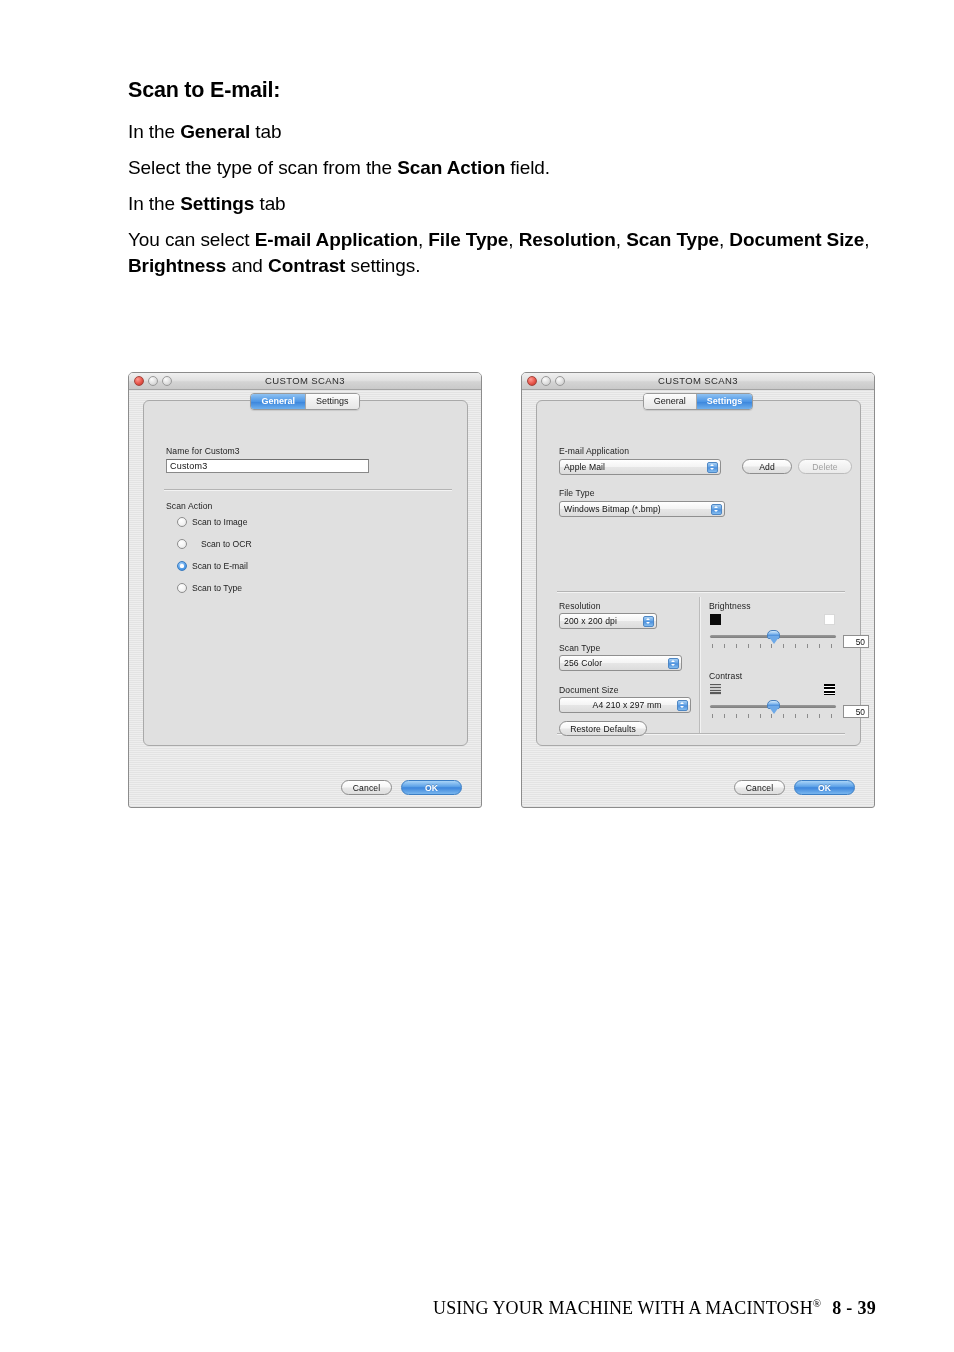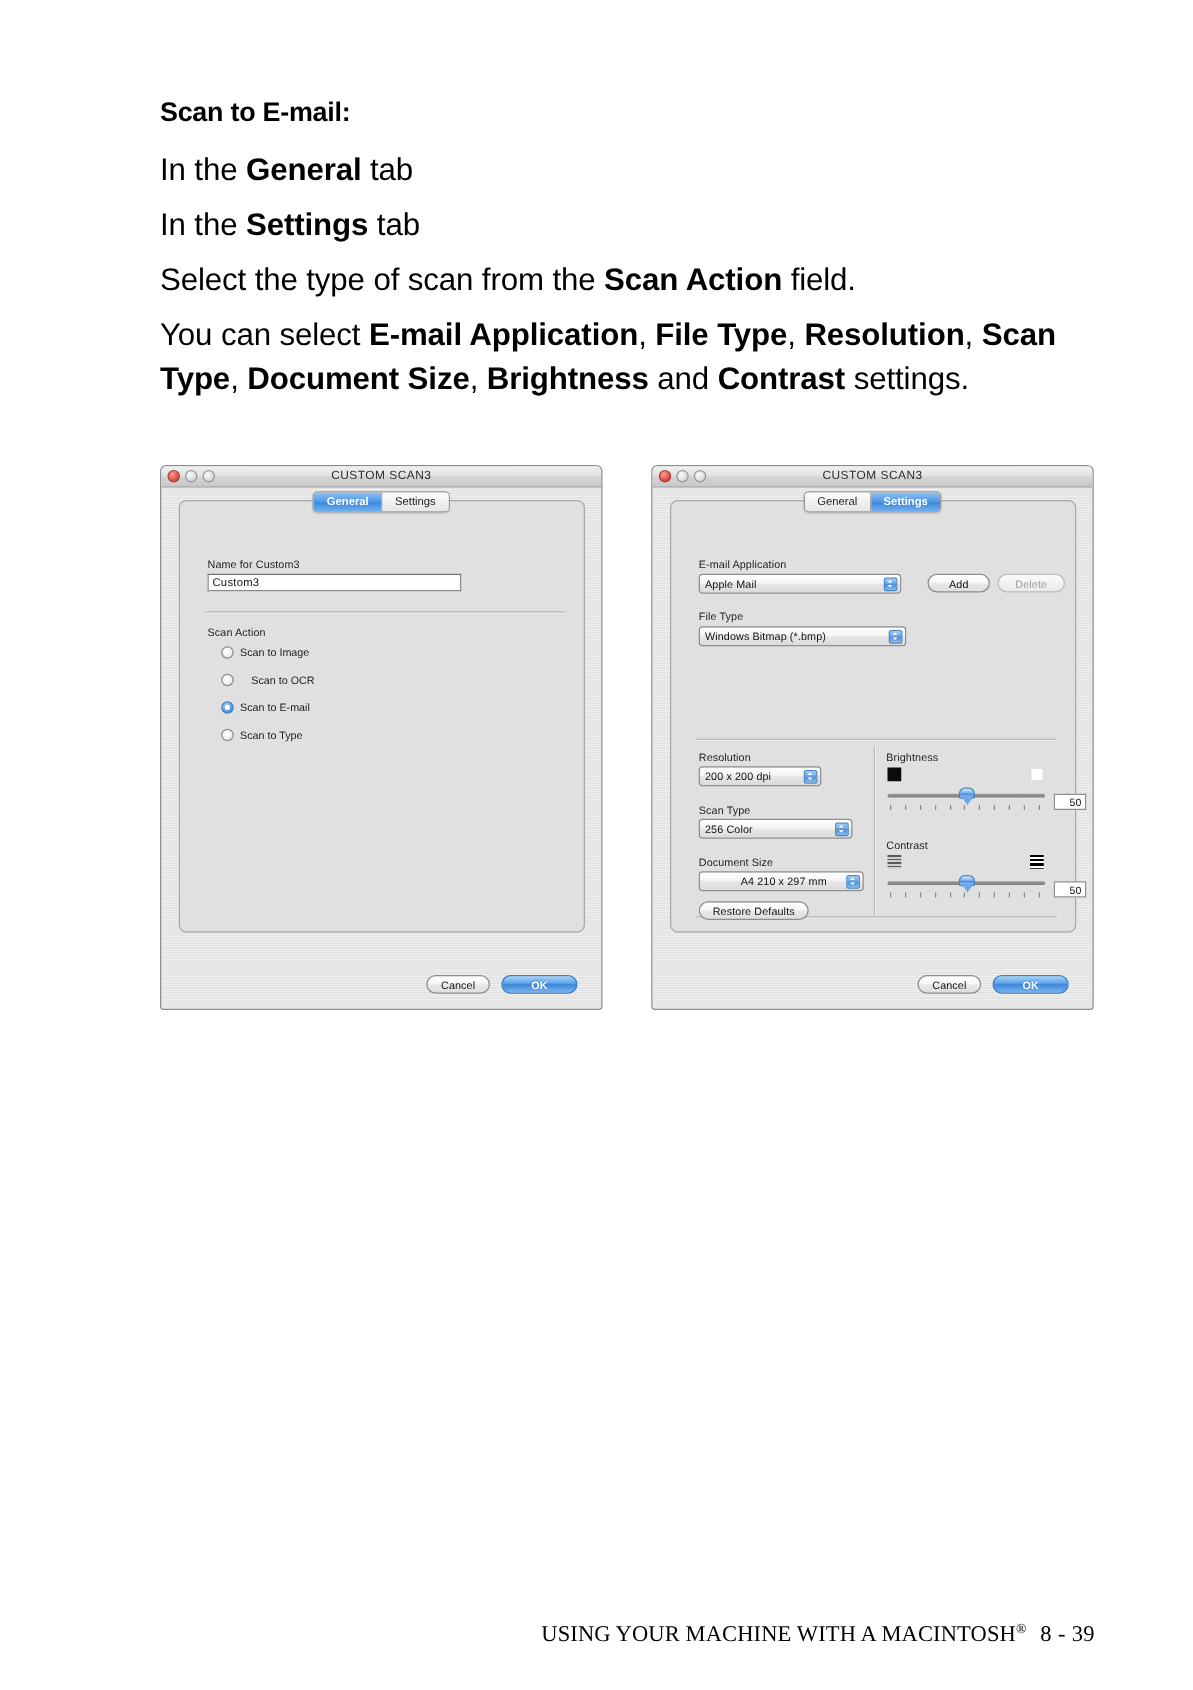--- a/index.html
+++ b/index.html
@@ -25,21 +25,21 @@
     width: 748px;
   }
   .heading {
     font-size: 21.5px;
     font-weight: bold;
     letter-spacing: -0.2px;
     margin: 0 0 16px 0;
     line-height: 1.15;
   }
   .para {
-    font-size: 25px;
+    font-size: 19px;
     line-height: 1.37;
     margin: 0 6px 10px 0;
     letter-spacing: -0.1px;
   }
   .para b { font-weight: bold; }
 
   
   .figure {
     position: absolute;
     left: 0; top: 0;
@@ -392,34 +392,34 @@
     font-family: "Liberation Serif", serif;
     font-size: 18px;
     color: #000;
     letter-spacing: 0.1px;
   }
   .footer .reg {
     font-size: 11px;
     vertical-align: super;
   }
   .footer .pg {
-    font-weight: normal;
+    font-weight: bold;
     font-family: "Liberation Serif", serif;
     margin-left: 11px;
     letter-spacing: 0.3px;
   }
 </style>
 </head>
 <body>
 
 <div class="doc-body">
   <h1 class="heading">Scan to E-mail:</h1>
   <p class="para"><span>In the </span><b>General</b><span> tab</span></p>
+  <p class="para"><span>Select the type of scan from the </span><b>Scan Action</b><span> field.</span></p>
   <p class="para"><span>In the </span><b>Settings</b><span> tab</span></p>
-  <p class="para"><span>Select the type of scan from the </span><b>Scan Action</b><span> field.</span></p>
   <p class="para"><span>You can select </span><b>E-mail Application</b><span>, </span><b>File Type</b><span>, </span><b>Resolution</b><span>, </span><b>Scan Type</b><span>, </span><b>Document Size</b><span>, </span><b>Brightness</b><span> and </span><b>Contrast</b><span> settings.</span></p>
 </div>
 
 <div class="figure">
 
   <div class="mac-window win-left">
     <div class="titlebar">
       <div class="traffic">
         <span class="light close"></span>
         <span class="light min"></span>

